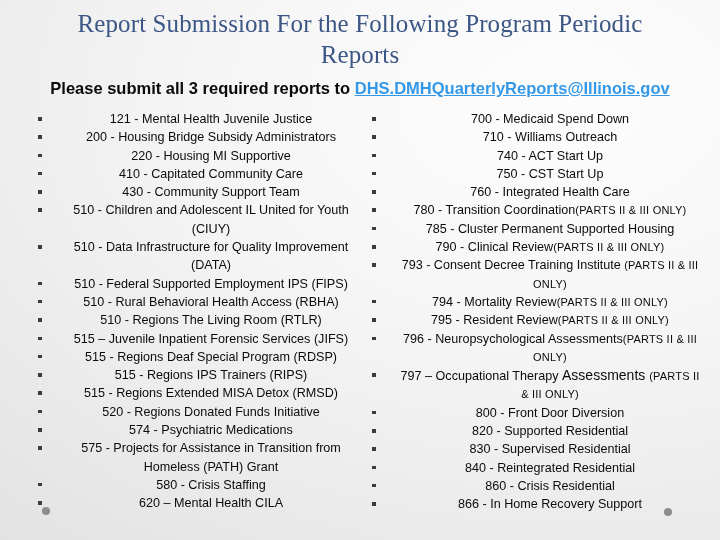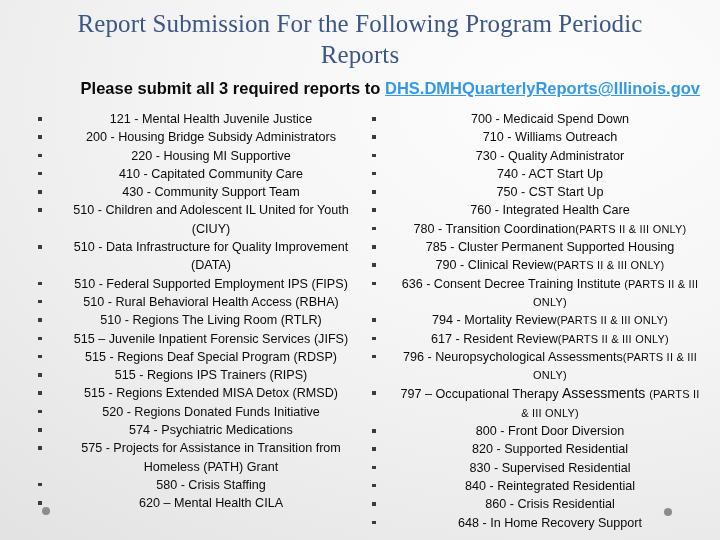--- a/index.html
+++ b/index.html
@@ -43,21 +43,21 @@
     margin: 0;
     white-space: pre-line;
   }
 
   
   #subtitle-line {
     position: absolute;
     left: 20px;
     top: 79px;
     width: 680px;
-    text-align: right;
+    text-align: center;
     font-family: "Liberation Sans", sans-serif;
     font-size: 16.5px;
     font-weight: bold;
     color: #0a0a0a;
     white-space: nowrap;
   }
   #subtitle-line .email-link {
     color: #3498e8;
     text-decoration: underline;
     font-weight: bold;
@@ -213,24 +213,20 @@
       <div class="bullet-row">
         <span class="bullet-mark"></span>
         <span class="row-text"><span>700 - Medicaid Spend Down</span></span>
       </div>
       <div class="bullet-row">
         <span class="bullet-mark"></span>
         <span class="row-text"><span>710 - Williams Outreach</span></span>
       </div>
       <div class="bullet-row">
         <span class="bullet-mark"></span>
-        <span class="row-text"><span>730 - Quality Administrator</span></span>
-      </div>
-      <div class="bullet-row">
-        <span class="bullet-mark"></span>
         <span class="row-text"><span>740 - ACT Start Up</span></span>
       </div>
       <div class="bullet-row">
         <span class="bullet-mark"></span>
         <span class="row-text"><span>750 - CST Start Up</span></span>
       </div>
       <div class="bullet-row">
         <span class="bullet-mark"></span>
         <span class="row-text"><span>760 - Integrated Health Care</span></span>
       </div>
@@ -241,29 +237,29 @@
       <div class="bullet-row">
         <span class="bullet-mark"></span>
         <span class="row-text"><span>785 - Cluster Permanent Supported Housing</span></span>
       </div>
       <div class="bullet-row">
         <span class="bullet-mark"></span>
         <span class="row-text"><span>790 - Clinical Review</span><span class="qual">(PARTS II &amp; III ONLY)</span></span>
       </div>
       <div class="bullet-row">
         <span class="bullet-mark"></span>
-        <span class="row-text"><span>636 - Consent Decree Training Institute </span><span class="qual">(PARTS II &amp; III ONLY)</span></span>
+        <span class="row-text"><span>793 - Consent Decree Training Institute </span><span class="qual">(PARTS II &amp; III ONLY)</span></span>
       </div>
       <div class="bullet-row">
         <span class="bullet-mark"></span>
         <span class="row-text"><span>794 - Mortality Review</span><span class="qual">(PARTS II &amp; III ONLY)</span></span>
       </div>
       <div class="bullet-row">
         <span class="bullet-mark"></span>
-        <span class="row-text"><span>617 - Resident Review</span><span class="qual">(PARTS II &amp; III ONLY)</span></span>
+        <span class="row-text"><span>795 - Resident Review</span><span class="qual">(PARTS II &amp; III ONLY)</span></span>
       </div>
       <div class="bullet-row">
         <span class="bullet-mark"></span>
         <span class="row-text"><span>796 - Neuropsychological Assessments</span><span class="qual">(PARTS II &amp; III ONLY)</span></span>
       </div>
       <div class="bullet-row">
         <span class="bullet-mark"></span>
         <span class="row-text"><span>797 – Occupational Therapy </span><span class="mid">Assessments </span><span class="qual">(PARTS II &amp; III ONLY)</span></span>
       </div>
       <div class="bullet-row">
@@ -281,20 +277,20 @@
       <div class="bullet-row">
         <span class="bullet-mark"></span>
         <span class="row-text"><span>840 - Reintegrated Residential</span></span>
       </div>
       <div class="bullet-row">
         <span class="bullet-mark"></span>
         <span class="row-text"><span>860 - Crisis Residential</span></span>
       </div>
       <div class="bullet-row">
         <span class="bullet-mark"></span>
-        <span class="row-text"><span>648 - In Home Recovery Support</span></span>
+        <span class="row-text"><span>866 - In Home Recovery Support</span></span>
       </div>
     </div>
 
   <div id="deco-dot-left" class="deco-dot"></div>
   <div id="deco-dot-right" class="deco-dot"></div>
 
 </div>
 
 </body></html>

